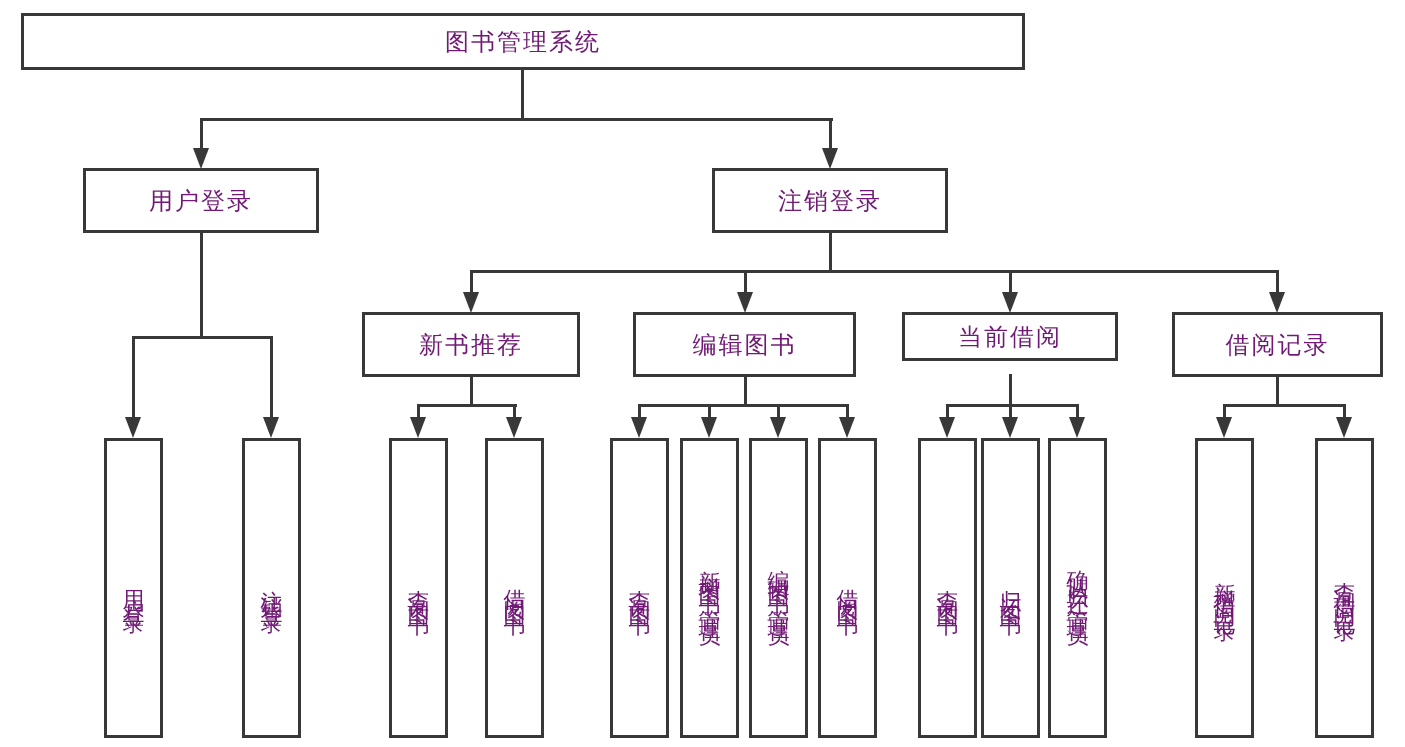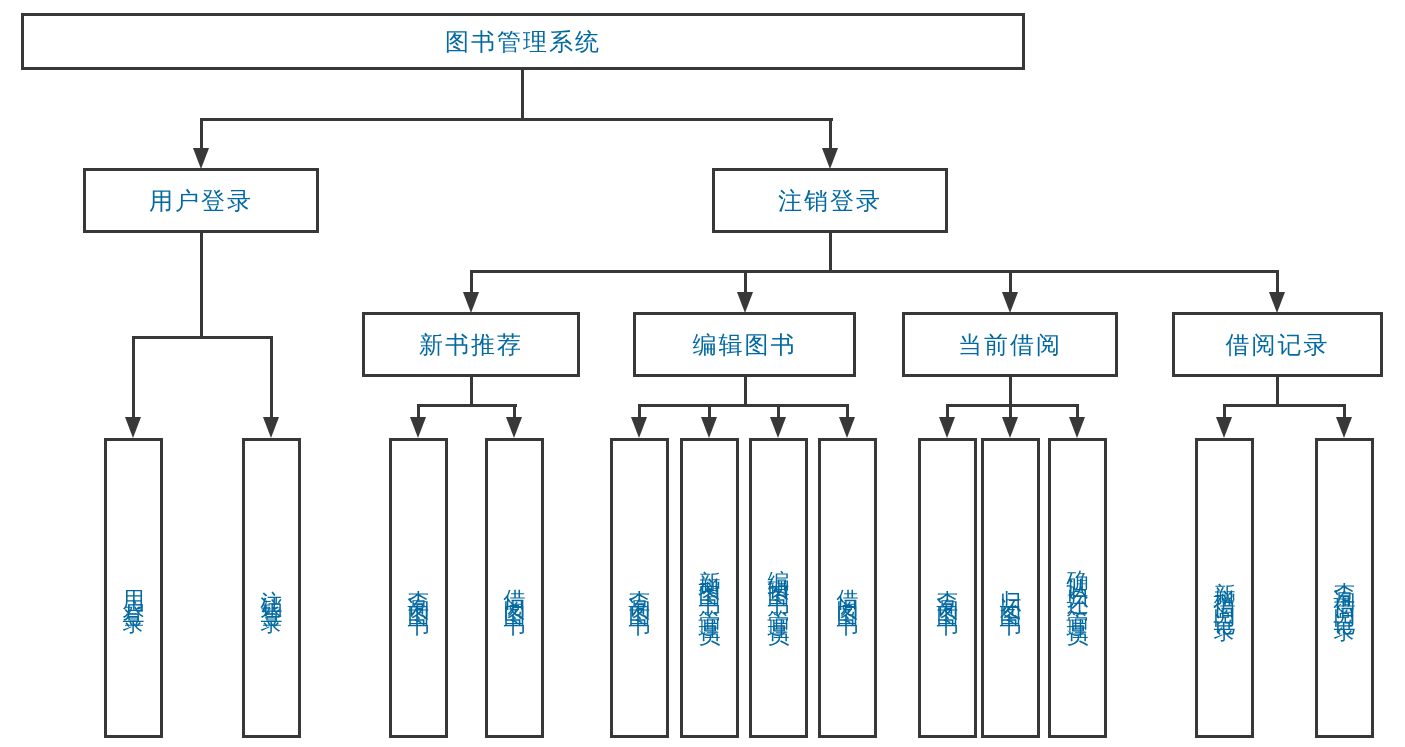--- a/index.html
+++ b/index.html
@@ -11,21 +11,21 @@
     overflow:hidden;
   }
   .box{
     position:absolute;
     box-sizing:border-box;
     border:3px solid #383838;
     background:#fff;
     display:flex;
     align-items:center;
     justify-content:center;
-    color:#0369a1;
+    color:#701a75;
   }
   .hlabel{
     font-size:24px;
     letter-spacing:2px;
     white-space:nowrap;
   }
   .leaf span{
     writing-mode:vertical-rl;
     text-orientation:mixed;
     font-size:22px;
@@ -83,21 +83,21 @@
   <div class="line" style="left:744px;top:270px;width:3px;height:24px;"></div>
   <div class="line" style="left:1009px;top:270px;width:3px;height:24px;"></div>
   <div class="line" style="left:1276px;top:270px;width:3px;height:24px;"></div>
   <div class="arrow" style="left:463px;top:292px;"></div>
   <div class="arrow" style="left:737px;top:292px;"></div>
   <div class="arrow" style="left:1002px;top:292px;"></div>
   <div class="arrow" style="left:1269px;top:292px;"></div>
 
   <div class="box hlabel" style="left:362px;top:312px;width:218px;height:65px;">新书推荐</div>
   <div class="box hlabel" style="left:633px;top:312px;width:223px;height:65px;">编辑图书</div>
-  <div class="box hlabel" style="left:902px;top:312px;width:216px;height:65px;">当前借阅</div>
+  <div class="box hlabel" style="left:902px;top:312px;width:216px;height:49px;">当前借阅</div>
   <div class="box hlabel" style="left:1172px;top:312px;width:211px;height:65px;">借阅记录</div>
 
   <div class="line" style="left:470px;top:374px;width:3px;height:33px;"></div>
   <div class="line" style="left:417px;top:404px;width:100px;height:3px;"></div>
   <div class="line" style="left:417px;top:404px;width:3px;height:14px;"></div>
   <div class="line" style="left:513px;top:404px;width:3px;height:14px;"></div>
   <div class="arrow" style="left:410px;top:417px;"></div>
   <div class="arrow" style="left:506px;top:417px;"></div>
 
   <div class="line" style="left:744px;top:374px;width:3px;height:33px;"></div>

